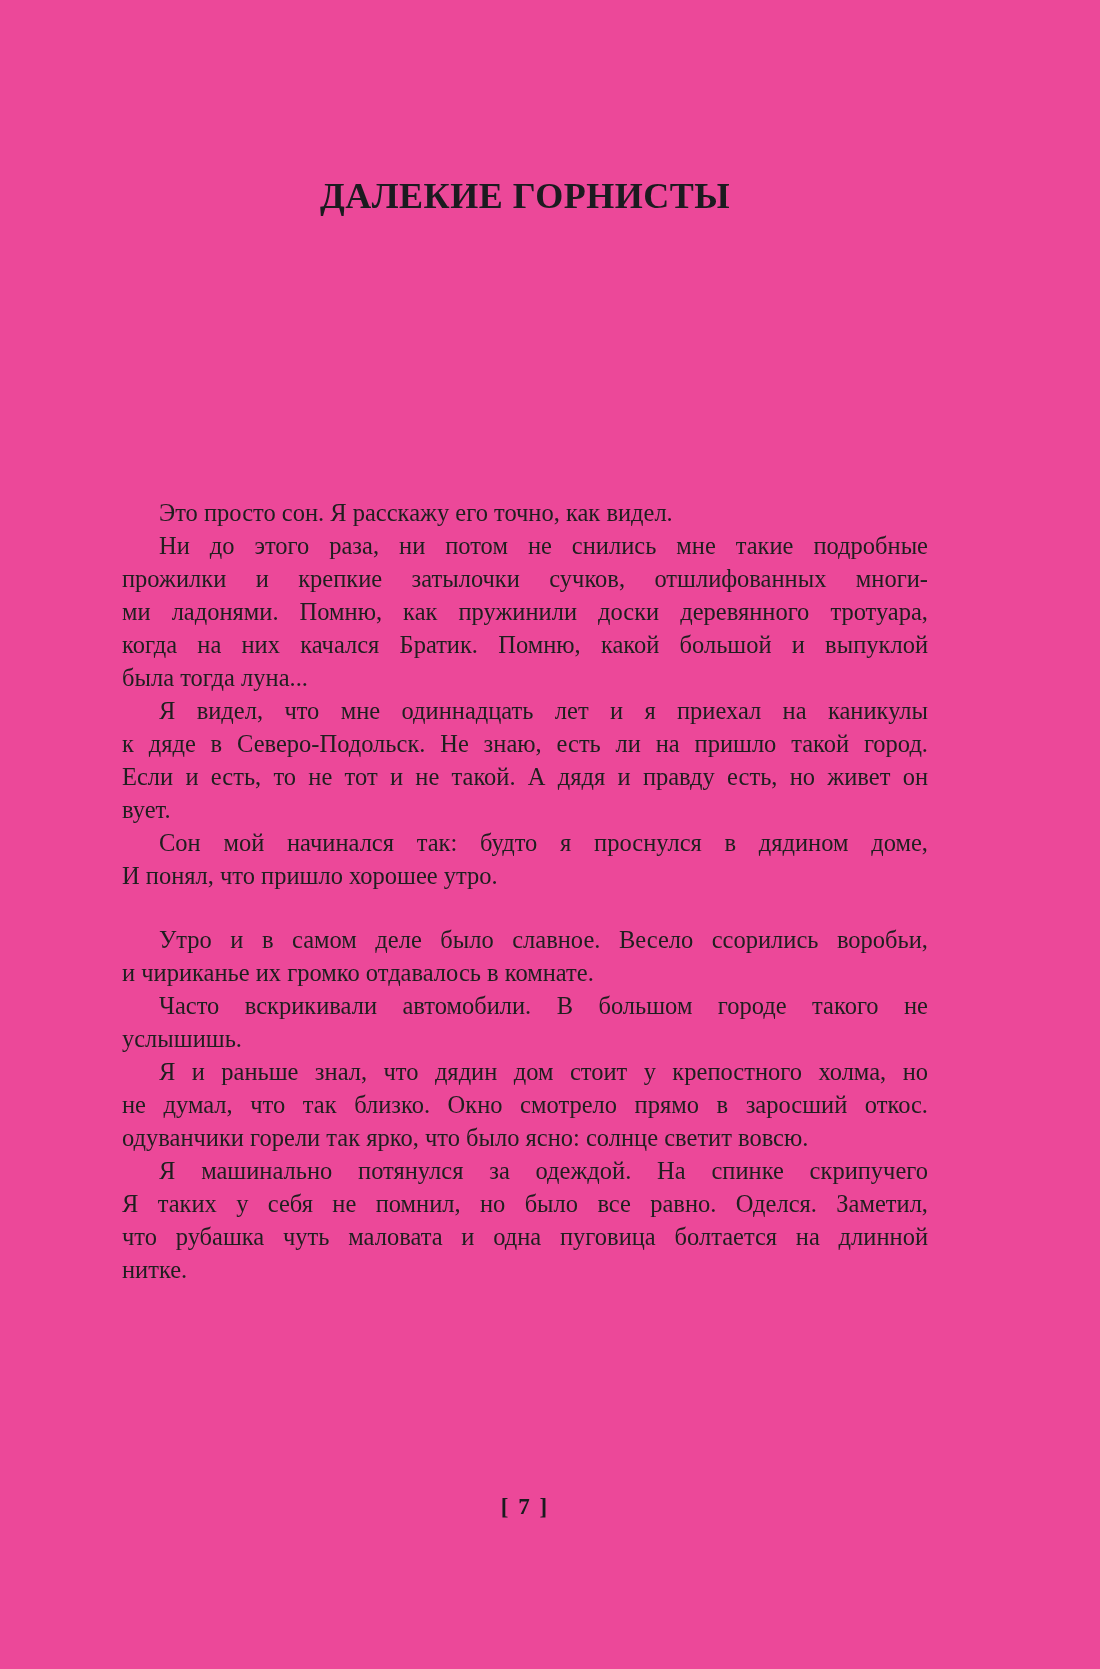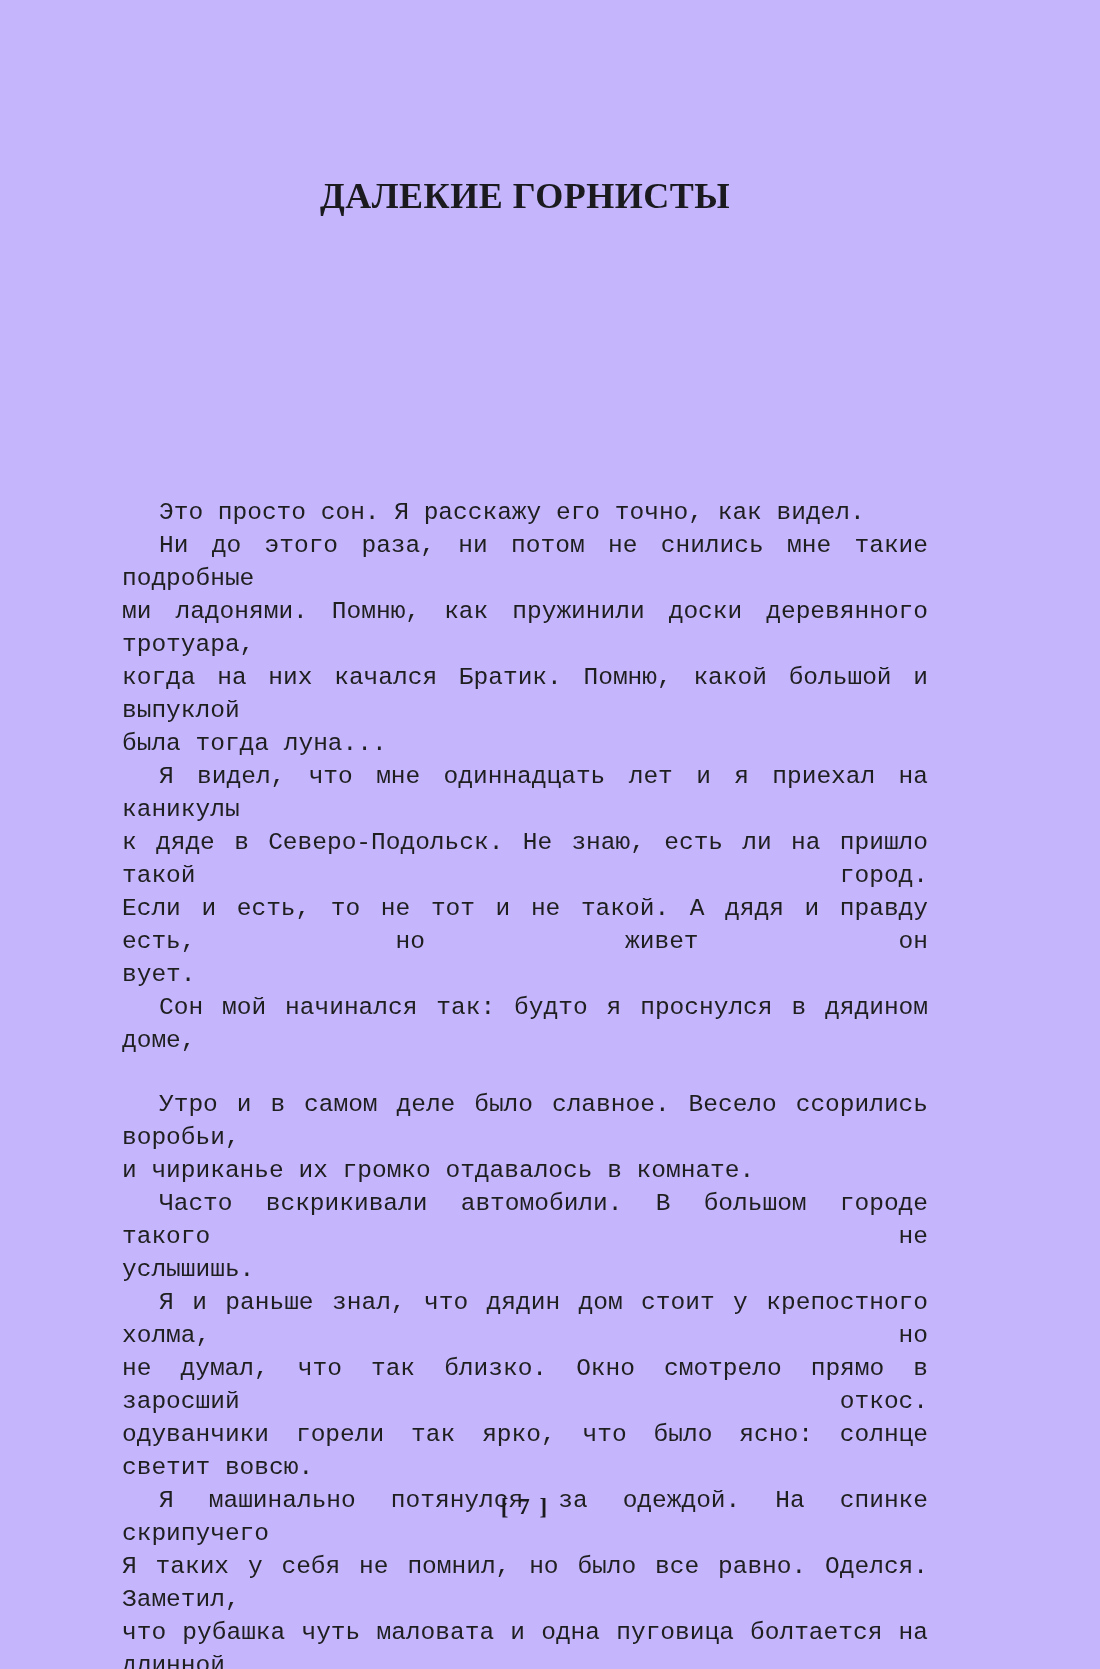--- a/index.html
+++ b/index.html
@@ -4,21 +4,21 @@
 <style>
   html, body {
     margin: 0;
     padding: 0;
     background: #ffffff;
   }
   .page {
     position: relative;
     width: 1100px;
     height: 1669px;
-    background: #c4b5fd;
+    background: #ec4899;
     overflow: hidden;
     font-family: "Liberation Serif", "DejaVu Serif", serif;
     color: #1f1f1f;
   }
   .title {
     position: absolute;
     top: 178px;
     left: 122px;
     width: 806px;
     margin: 0;
@@ -38,21 +38,20 @@
     font-size: 24.5px;
     line-height: 33px;
   }
   .section + .section {
     margin-top: 31px;
   }
   .line {
     text-align: justify;
     text-align-last: justify;
     white-space: normal;
-    font-family: Liberation Mono, monospace;
   }
   .line.para-first {
     text-indent: 37px;
   }
   .line.para-last {
     text-align-last: left;
   }
   .page-number {
     position: absolute;
     top: 1494px;
@@ -71,32 +70,34 @@
 <div class="page">
   <h1 class="title">ДАЛЕКИЕ ГОРНИСТЫ</h1>
 
   <main class="body-text">
       <section class="section">
         <div class="paragraph">
           <div class="line para-first para-last">Это просто сон. Я расскажу его точно, как видел.</div>
         </div>
         <div class="paragraph">
           <div class="line para-first">Ни до этого раза, ни потом не снились мне такие подробные</div>
+          <div class="line">прожилки и крепкие затылочки сучков, отшлифованных многи-</div>
           <div class="line">ми ладонями. Помню, как пружинили доски деревянного тротуара,</div>
           <div class="line">когда на них качался Братик. Помню, какой большой и выпуклой</div>
           <div class="line para-last">была тогда луна...</div>
         </div>
         <div class="paragraph">
           <div class="line para-first">Я видел, что мне одиннадцать лет и я приехал на каникулы</div>
           <div class="line">к дяде в Северо-Подольск. Не знаю, есть ли на пришло такой город.</div>
           <div class="line">Если и есть, то не тот и не такой. А дядя и правду есть, но живет он</div>
           <div class="line para-last">вует.</div>
         </div>
         <div class="paragraph">
           <div class="line para-first">Сон мой начинался так: будто я проснулся в дядином доме,</div>
+          <div class="line para-last">И понял, что пришло хорошее утро.</div>
         </div>
       </section>
       <section class="section">
         <div class="paragraph">
           <div class="line para-first">Утро и в самом деле было славное. Весело ссорились воробьи,</div>
           <div class="line para-last">и чириканье их громко отдавалось в комнате.</div>
         </div>
         <div class="paragraph">
           <div class="line para-first">Часто вскрикивали автомобили. В большом городе такого не</div>
           <div class="line para-last">услышишь.</div>

